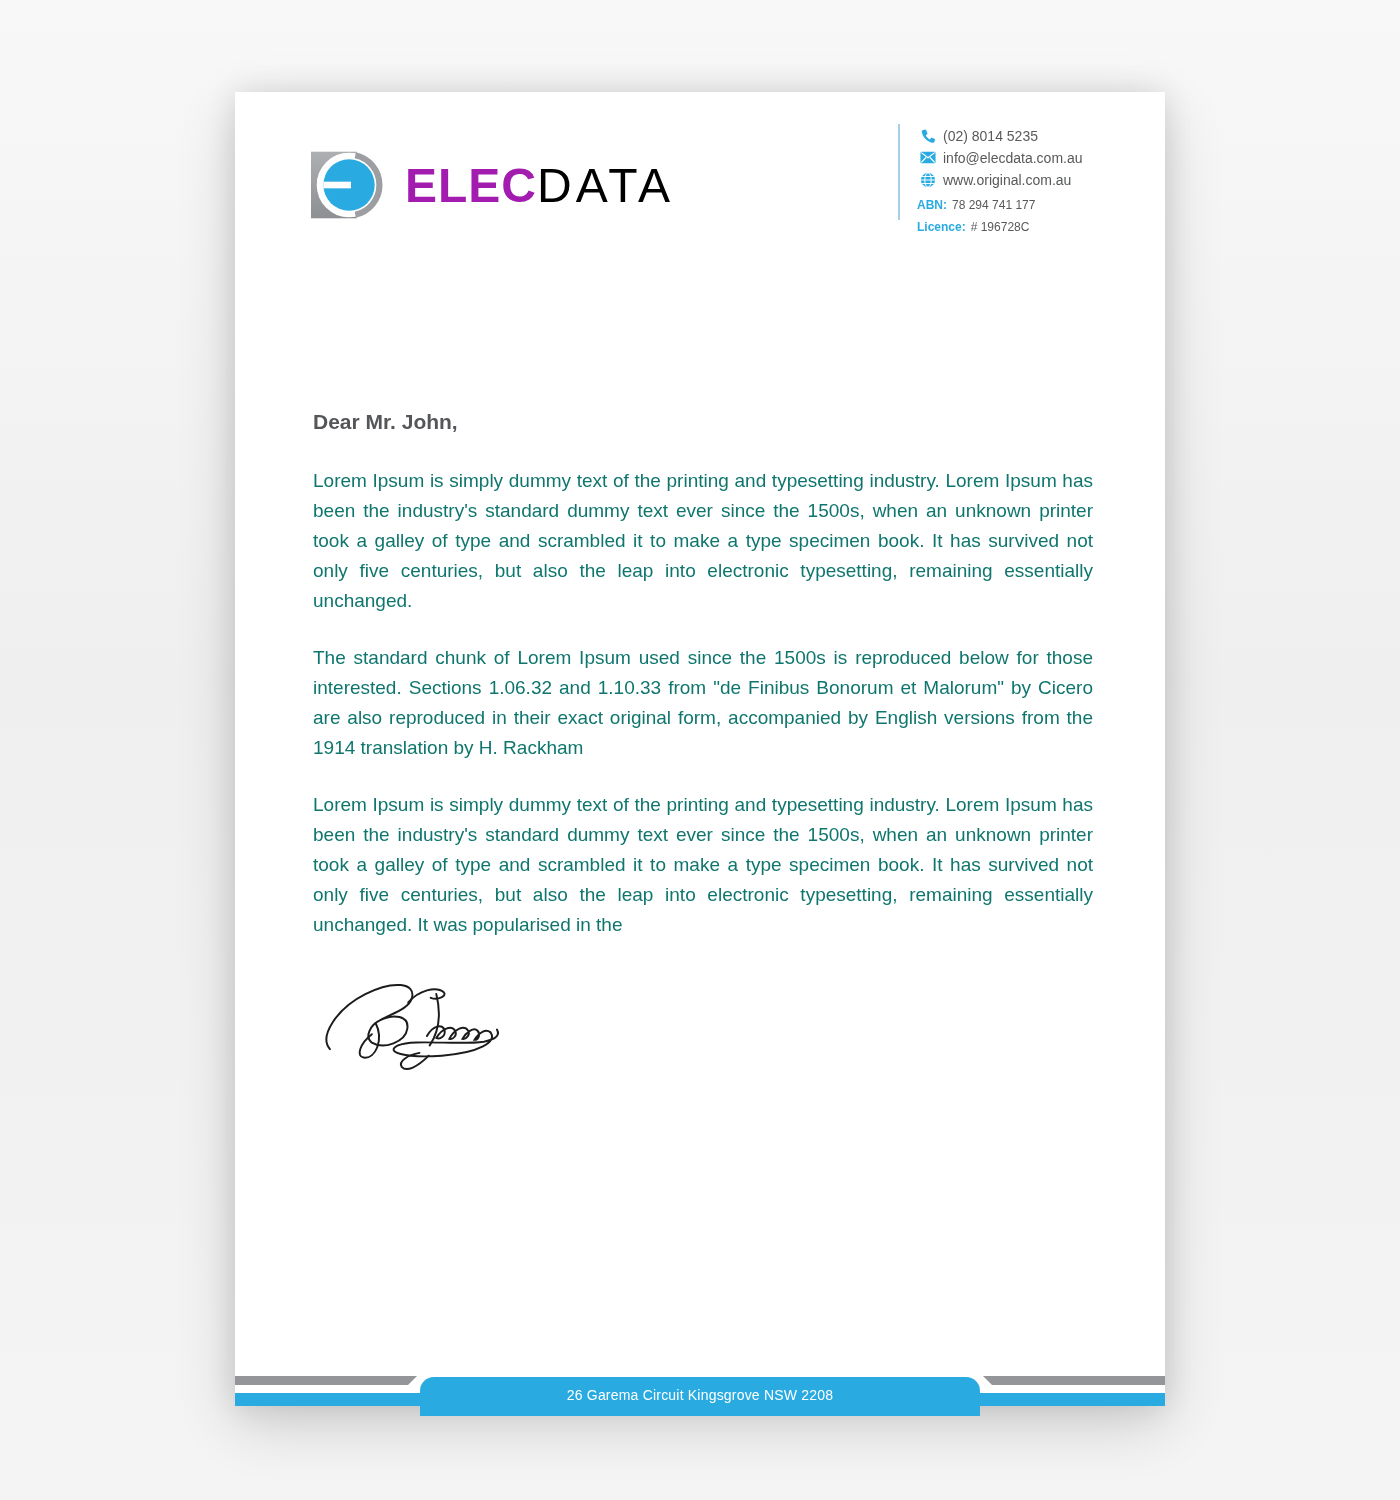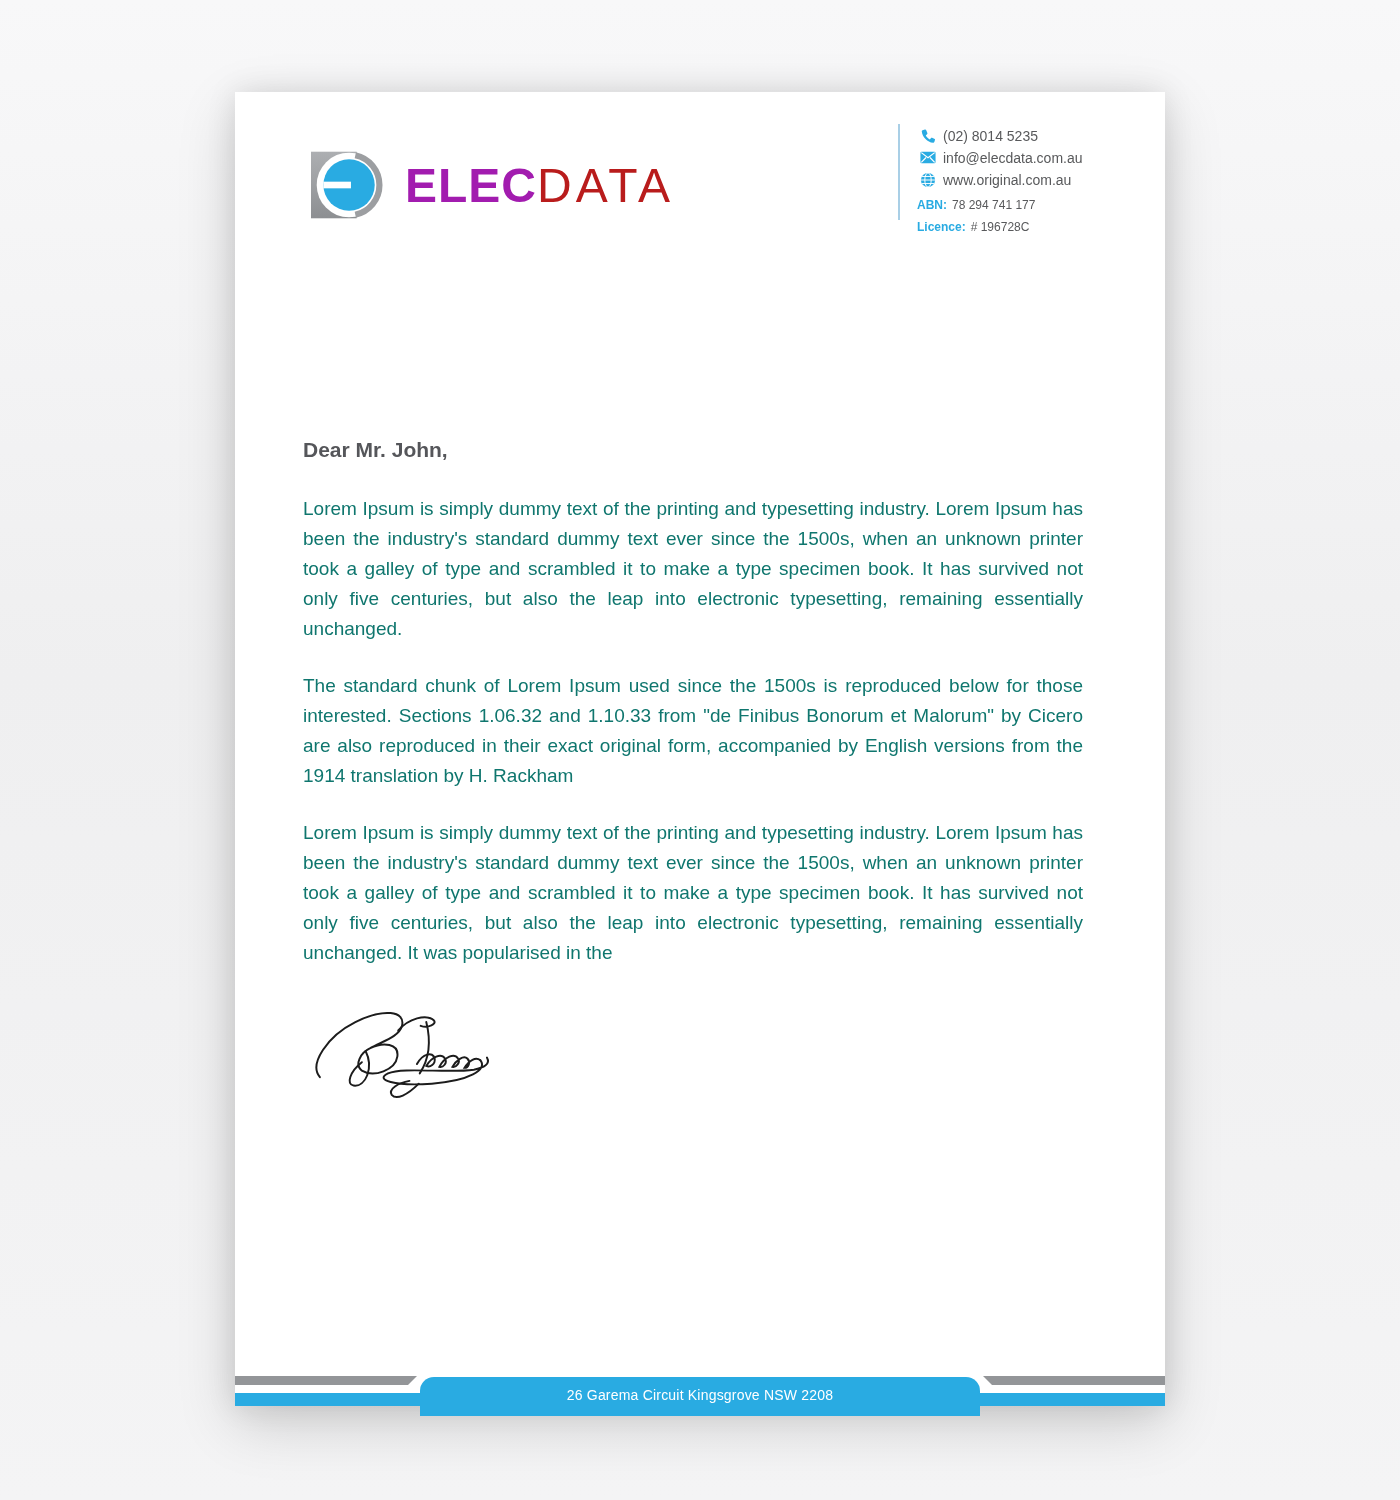--- a/index.html
+++ b/index.html
@@ -14,33 +14,33 @@
     position:absolute; left:235px; top:92px; width:930px; height:1314px;
     background:#ffffff;
     box-shadow:0 0 28px rgba(0,0,0,0.10), 0 18px 55px rgba(0,0,0,0.16);
   }
 
   
   .logo { position:absolute; left:76px; top:56px; display:flex; align-items:center; }
   .logo-mark { width:78px; height:74px; }
   .logo-word { margin-left:16px; font-size:48px; letter-spacing:0px; white-space:nowrap; }
   .logo-word .elec { color:#a21caf; font-weight:bold; letter-spacing:1px; }
-  .logo-word .data { color:#b91c1c; font-weight:normal; letter-spacing:4px; }
+  .logo-word .data { color:#000000; font-weight:normal; letter-spacing:4px; }
 
   .contact { position:absolute; left:663px; top:30px; width:240px; }
   .contact-rule { position:absolute; left:0; top:2px; width:2px; height:96px; background:#A9CFE6; }
   .contact-rows { padding-left:21px; }
   .c-row { display:flex; align-items:flex-end; height:22px; color:#58595B; font-size:14px; }
   .c-row .c-icon { width:17px; height:17px; margin-right:7px; flex:0 0 auto; display:flex; align-items:center; justify-content:center; }
   .reg { padding-left:19px; margin-top:6px; }
   .reg-row { height:22px; font-size:12px; color:#58595B; display:flex; align-items:center; }
   .reg-row .lbl { color:#29ABE2; font-weight:bold; margin-right:5px; }
 
   
-  .letter { position:absolute; left:68px; top:318px; width:780px; color:#58595B;margin-top:28px; }
+  .letter { position:absolute; left:78px; top:318px; width:780px; color:#58595B; }
   .salutation { font-size:21px; font-weight:bold; color:#55565A; margin-bottom:32px; }
   .letter p {
     font-size:19px; line-height:30px; text-align:justify; margin-bottom:27px; color:#0f766e;
   }
   .signature { margin-top:14px; margin-left:4px; width:190px; height:112px; }
   .signature svg { width:100%; height:100%; }
 
   
   .page-footer { position:absolute; left:0; right:0; bottom:0; height:30px; }
   .stripe-gray { position:absolute; top:0; height:9px; width:182px; background:#939598; z-index:1; }

